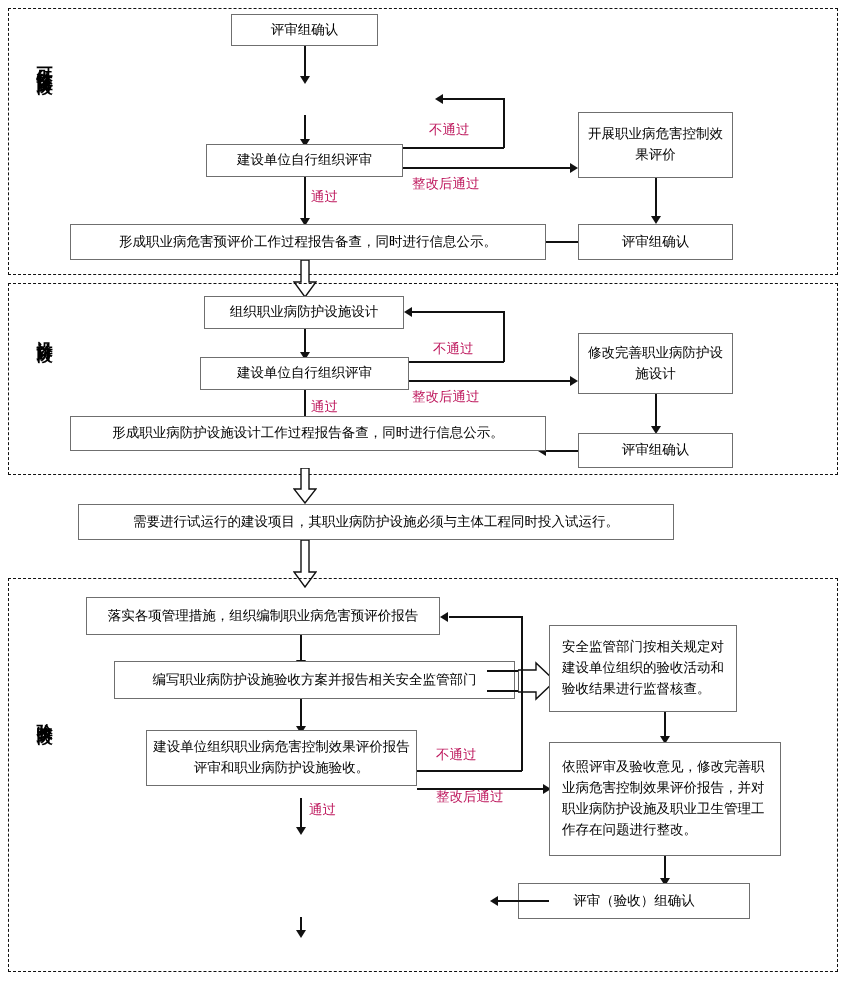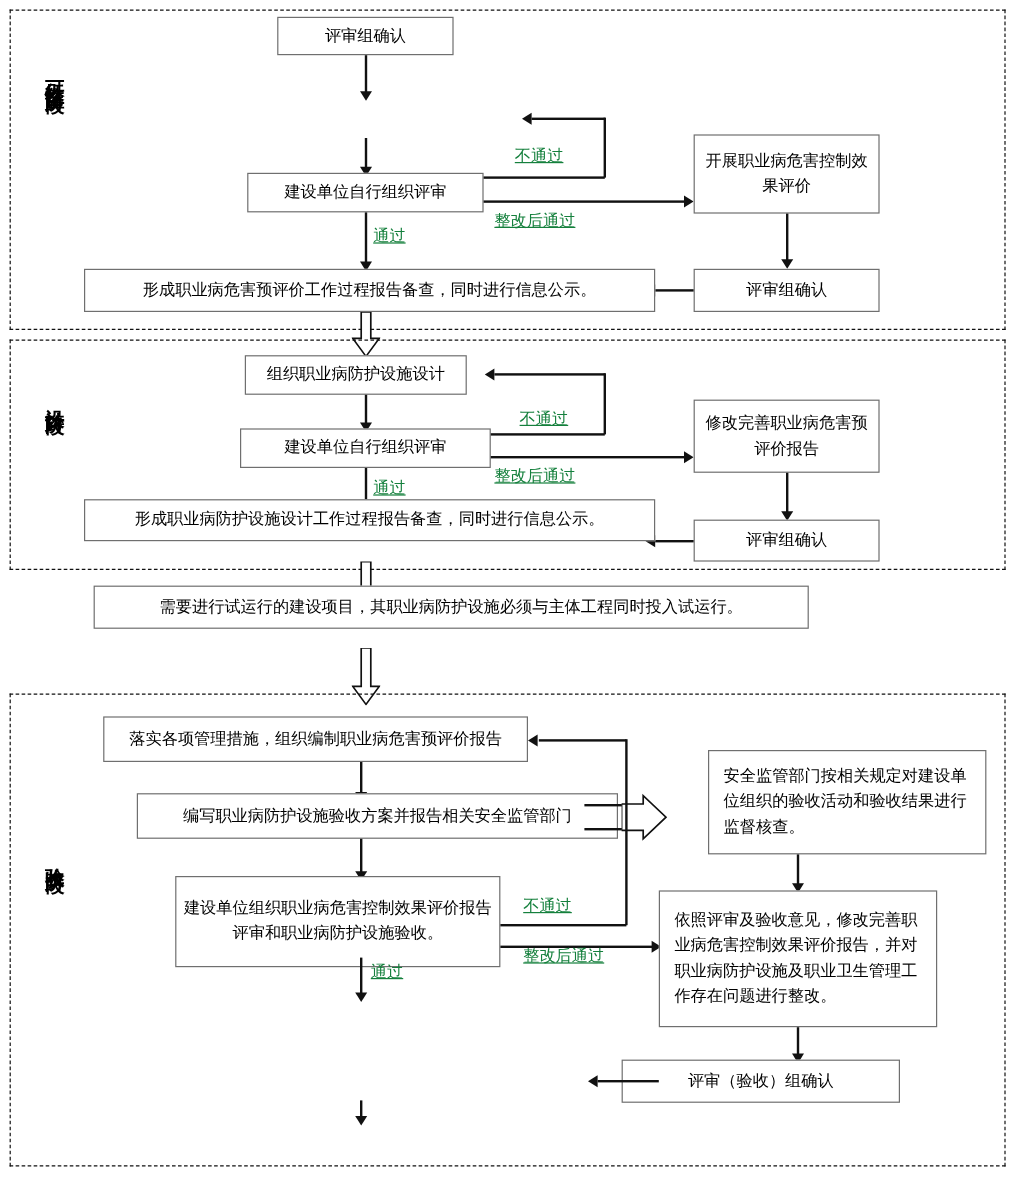--- a/index.html
+++ b/index.html
@@ -50,24 +50,23 @@
   .ahd.right{border-top:5px solid transparent;border-bottom:5px solid transparent;border-left:8px solid #111;}
 
   
   .blockarrow{position:absolute;}
   .blockarrow svg{display:block;}
 
   
   .elabel{
     position:absolute;
     font-size:13.5px;
-    color:#15803d;
+    color:#be185d;
     white-space:nowrap;
     background:transparent;
-    text-decoration:underline;
   }
 </style>
 </head>
 <body>
 
 <div id="canvas">
 
   <div class="stage" style="left:8px;top:8px;width:830px;height:267px;"></div>
 
   <div class="vlabel" style="left:36px;top:54px;">可行性论证阶段</div>
@@ -112,38 +111,38 @@
   <div class="blockarrow" style="left:293px;top:260px;">
     <svg width="24" height="38" viewBox="0 0 24 38">
       <polygon points="8,0 16,0 16,22 23,22 12,37 1,22 8,22" fill="#ffffff" stroke="#111111" stroke-width="1.4"></polygon>
     </svg>
   </div>
 
   <div class="stage" style="left:8px;top:283px;width:830px;height:192px;"></div>
 
   <div class="vlabel" style="left:36px;top:328px;">设计阶段</div>
 
-  <div class="box" style="left:204px;top:296px;width:185px;height:33px;">组织职业病防护设施设计</div>
+  <div class="box" style="left:204px;top:296px;width:200px;height:33px;">组织职业病防护设施设计</div>
 
   <div class="ln vln" style="left:304px;top:329px;height:26px;"></div>
   <div class="ahd down" style="left:300px;top:352px;"></div>
 
   <div class="box" style="left:200px;top:357px;width:209px;height:33px;">建设单位自行组织评审</div>
 
   <div class="ln hln" style="left:409px;top:361px;width:95px;"></div>
   <div class="ln vln" style="left:503px;top:311px;height:51px;"></div>
   <div class="ln hln" style="left:412px;top:311px;width:92px;"></div>
   <div class="ahd left" style="left:404px;top:307px;"></div>
   <div class="elabel" style="left:433px;top:340px;">不通过</div>
 
   <div class="ln hln" style="left:409px;top:380px;width:164px;"></div>
   <div class="ahd right" style="left:570px;top:376px;"></div>
   <div class="elabel" style="left:412px;top:388px;">整改后通过</div>
 
-  <div class="box" style="left:578px;top:333px;width:155px;height:61px;">修改完善职业病危害预评价报告</div>
+  <div class="box" style="left:578px;top:333px;width:155px;height:61px;">修改完善职业病防护设施设计</div>
 
   <div class="ln vln" style="left:655px;top:394px;height:34px;"></div>
   <div class="ahd down" style="left:651px;top:426px;"></div>
 
   <div class="box" style="left:578px;top:433px;width:155px;height:35px;">评审组确认</div>
 
   <div class="ln hln" style="left:546px;top:450px;width:32px;"></div>
   <div class="ahd left" style="left:538px;top:446px;"></div>
 
   <div class="ln vln" style="left:304px;top:390px;height:39px;"></div>
@@ -151,21 +150,21 @@
   <div class="elabel" style="left:311px;top:398px;">通过</div>
 
   <div class="box" style="left:70px;top:416px;width:476px;height:35px;">形成职业病防护设施设计工作过程报告备查，同时进行信息公示。</div>
 
   <div class="blockarrow" style="left:293px;top:468px;">
     <svg width="24" height="36" viewBox="0 0 24 36">
       <polygon points="8,0 16,0 16,21 23,21 12,35 1,21 8,21" fill="#ffffff" stroke="#111111" stroke-width="1.4"></polygon>
     </svg>
   </div>
 
-  <div class="box" style="left:78px;top:488px;width:596px;height:36px;">需要进行试运行的建设项目，其职业病防护设施必须与主体工程同时投入试运行。</div>
+  <div class="box" style="left:78px;top:504px;width:596px;height:36px;">需要进行试运行的建设项目，其职业病防护设施必须与主体工程同时投入试运行。</div>
 
   <div class="blockarrow" style="left:293px;top:540px;">
     <svg width="24" height="48" viewBox="0 0 24 48">
       <polygon points="8,0 16,0 16,32 23,32 12,47 1,32 8,32" fill="#ffffff" stroke="#111111" stroke-width="1.4"></polygon>
     </svg>
   </div>
 
   <div class="stage" style="left:8px;top:578px;width:830px;height:394px;"></div>
 
   <div class="vlabel" style="left:36px;top:710px;">验收阶段</div>
@@ -181,33 +180,33 @@
   <div class="ln hln" style="left:487px;top:690px;width:34px;"></div>
   <div class="blockarrow" style="left:518px;top:661px;">
     <svg width="38" height="40" viewBox="0 0 38 40">
       <polygon points="0,9 18,9 18,2 37,20 18,38 18,31 0,31" fill="#ffffff" stroke="#111111" stroke-width="1.4"></polygon>
     </svg>
   </div>
 
   <div class="ln vln" style="left:300px;top:699px;height:30px;"></div>
   <div class="ahd down" style="left:296px;top:726px;"></div>
 
-  <div class="box" style="left:146px;top:730px;width:271px;height:76px;">建设单位组织职业病危害控制效果评价报告评审和职业病防护设施验收。</div>
+  <div class="box" style="left:146px;top:730px;width:271px;height:56px;">建设单位组织职业病危害控制效果评价报告评审和职业病防护设施验收。</div>
 
   <div class="ln hln" style="left:417px;top:770px;width:105px;"></div>
   <div class="ln vln" style="left:521px;top:616px;height:155px;"></div>
   <div class="ln hln" style="left:449px;top:616px;width:73px;"></div>
   <div class="ahd left" style="left:440px;top:612px;"></div>
   <div class="elabel" style="left:436px;top:746px;">不通过</div>
 
   <div class="ln hln" style="left:417px;top:788px;width:128px;"></div>
   <div class="ahd right" style="left:543px;top:784px;"></div>
   <div class="elabel" style="left:436px;top:788px;">整改后通过</div>
 
-  <div class="box" style="left:549px;top:625px;width:232px;height:87px;padding:4px 12px;text-align:left;justify-content:flex-start;margin-left:41px;">安全监管部门按相关规定对建设单位组织的验收活动和验收结果进行监督核查。</div>
+  <div class="box" style="left:549px;top:625px;width:188px;height:87px;padding:4px 12px;text-align:left;justify-content:flex-start;">安全监管部门按相关规定对建设单位组织的验收活动和验收结果进行监督核查。</div>
 
   <div class="ln vln" style="left:664px;top:712px;height:27px;"></div>
   <div class="ahd down" style="left:660px;top:736px;"></div>
 
   <div class="box" style="left:549px;top:742px;width:232px;height:114px;padding:4px 12px;text-align:left;justify-content:flex-start;">依照评审及验收意见，修改完善职业病危害控制效果评价报告，并对职业病防护设施及职业卫生管理工作存在问题进行整改。</div>
 
   <div class="ln vln" style="left:664px;top:856px;height:24px;"></div>
   <div class="ahd down" style="left:660px;top:878px;"></div>
 
   <div class="box" style="left:518px;top:883px;width:232px;height:36px;">评审（验收）组确认</div>

